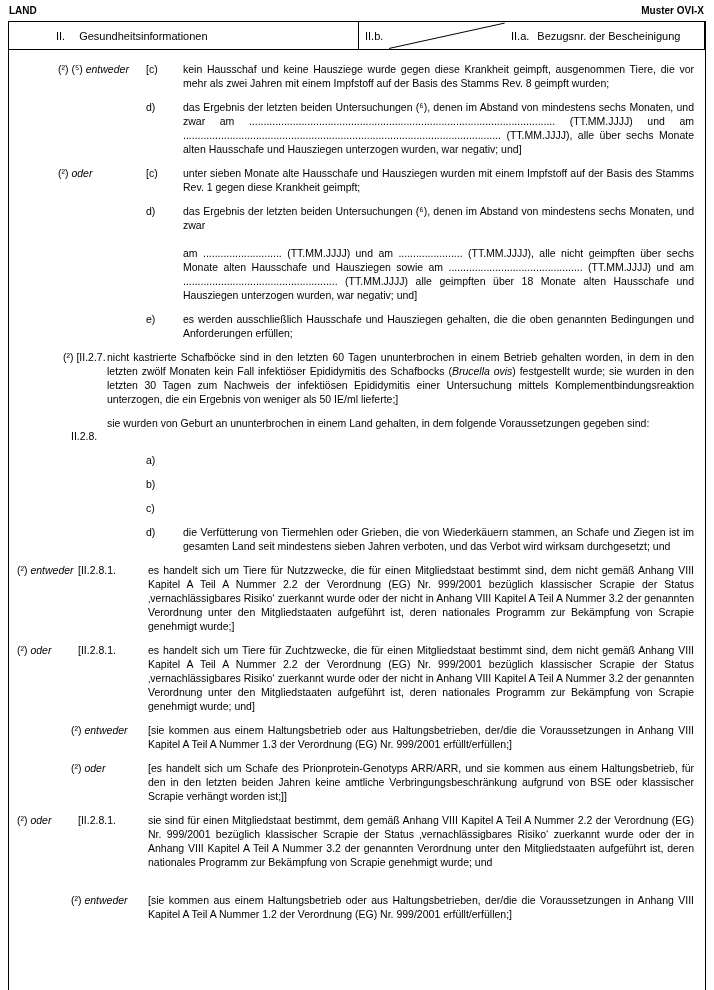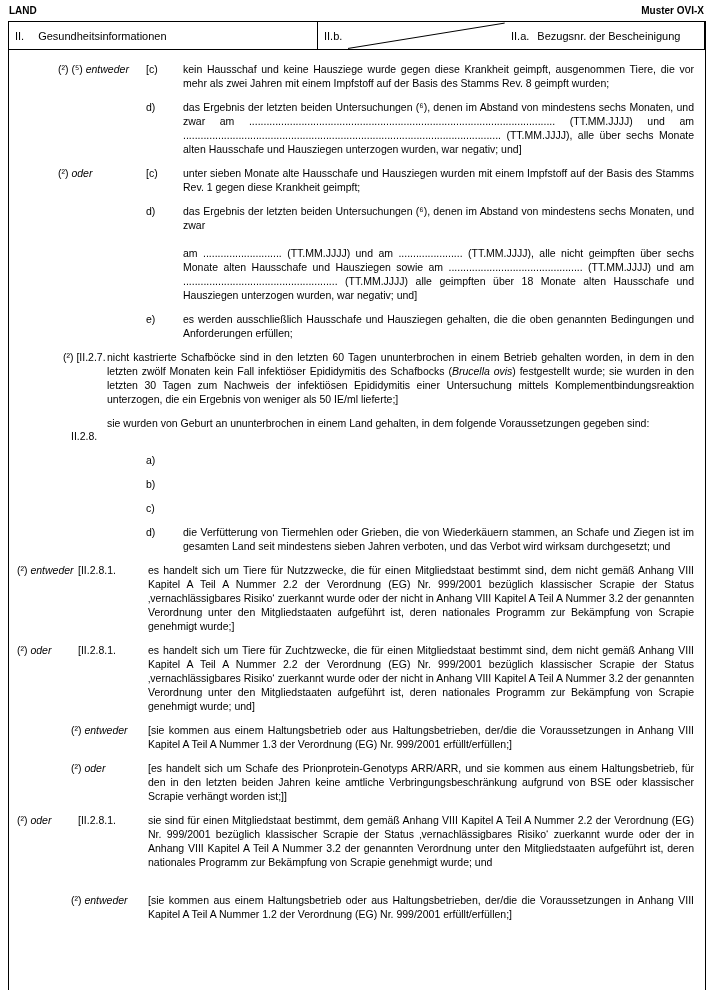--- a/index.html
+++ b/index.html
@@ -17,20 +17,21 @@
     display:flex; justify-content:space-between;
     padding:4px 10px 0 9px;
     font-weight:bold; font-size:10px;
   }
   .hdrtable {
     display:flex;
     margin:3px 8px 0 8px;
     border:1px solid #000;
     height:27px;
     font-size:11px;
+    padding-left:41px;
   }
   .hcell { display:flex; align-items:center; padding:0 0 0 6px; box-sizing:border-box; }
   .hc1 { width:309px; border-right:1px solid #000; }
   .hc2 { width:200px; border-right:1px solid #000; }
   .hc3 { flex:1; padding-right:0; }
   .hnum { margin-right:14px; }
   .hnum2 { margin-right:8px; }
   .diag { flex:1; height:100%; margin-left:6px; }
   .bodycell {
     box-sizing:border-box;

